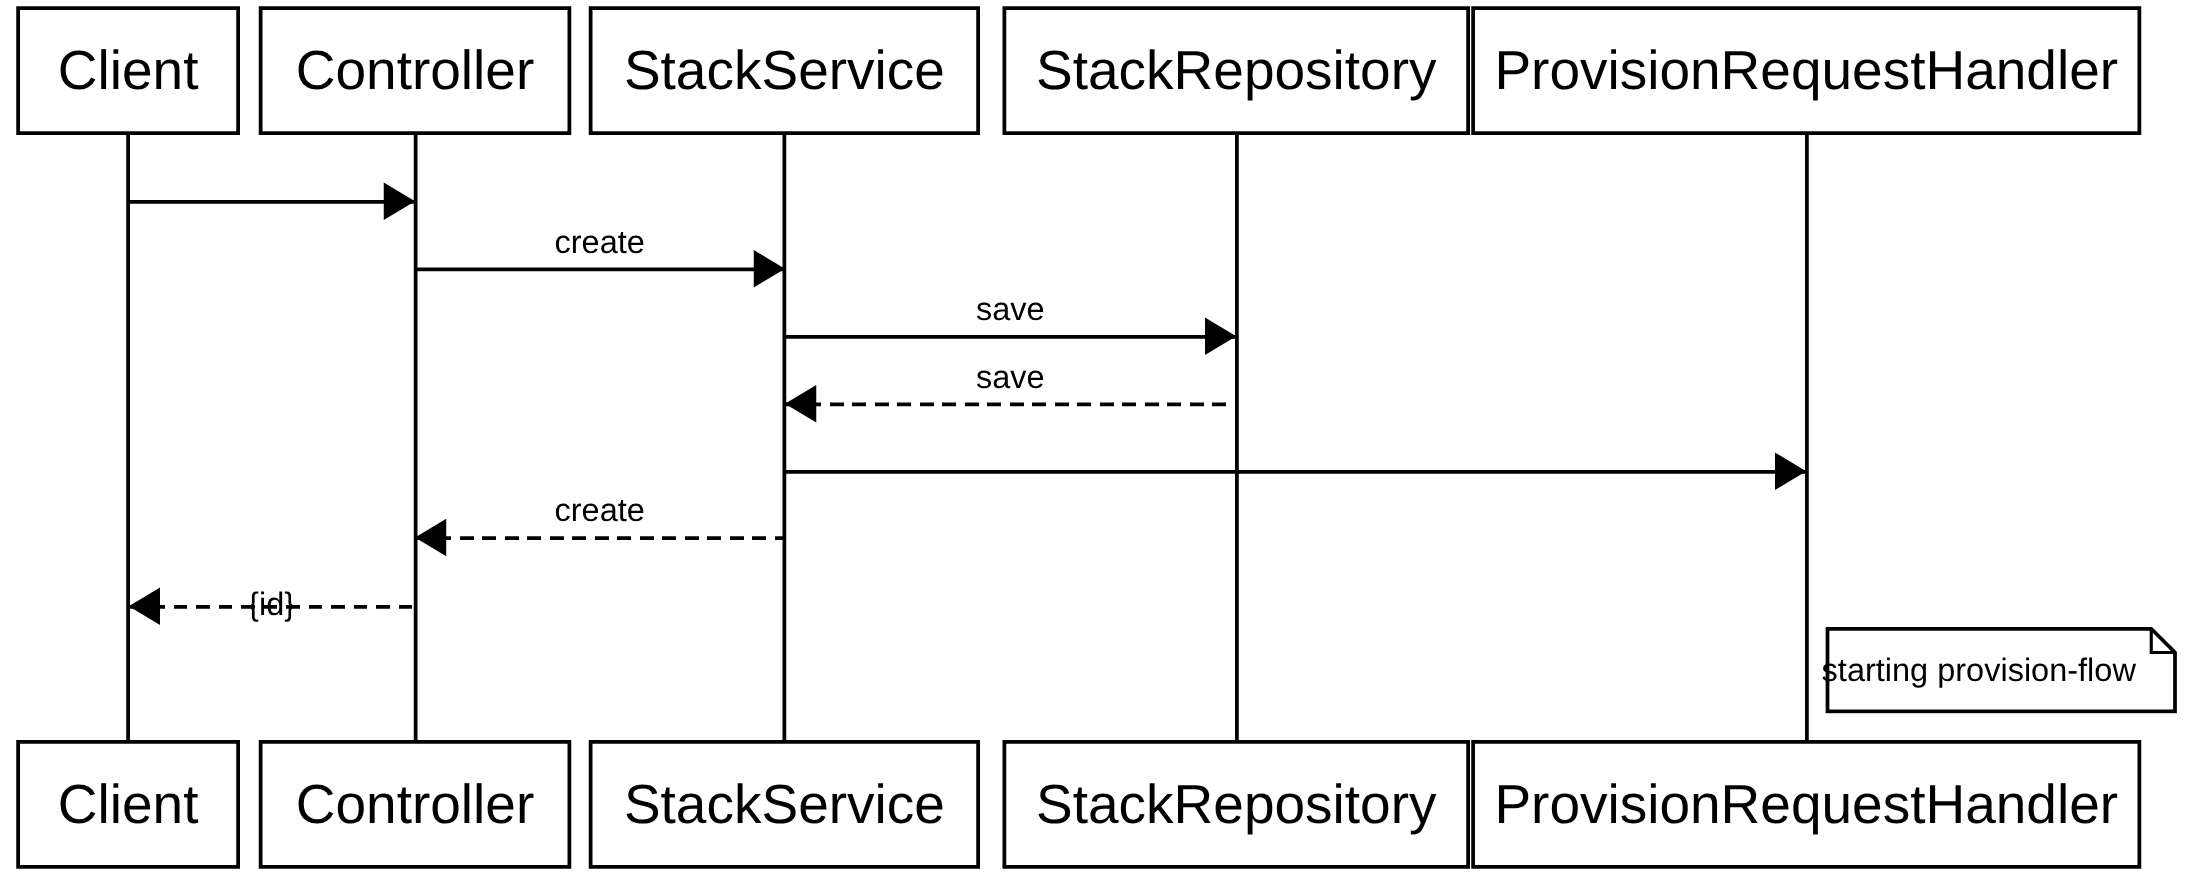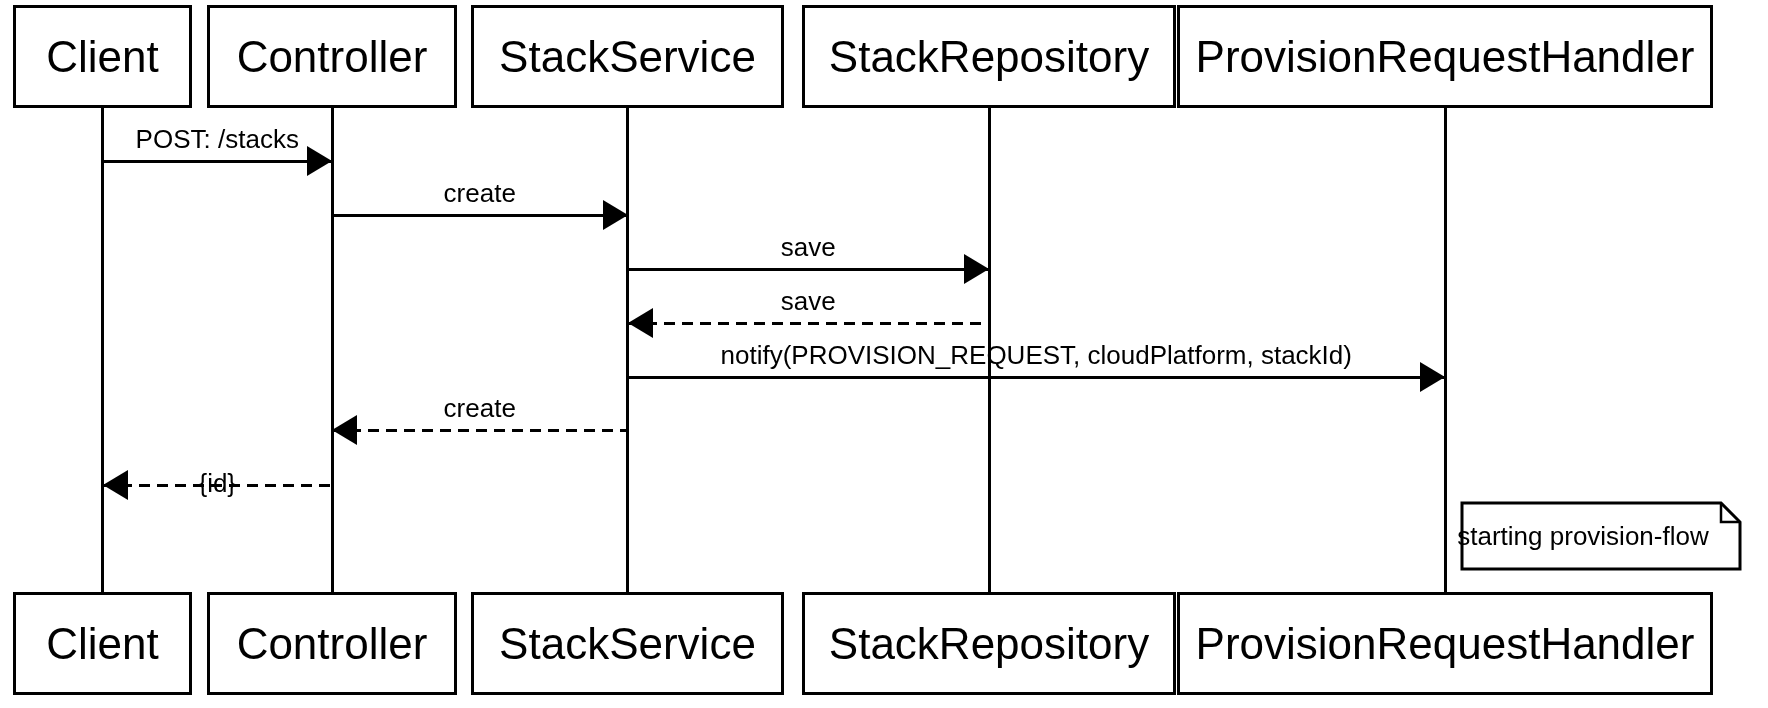--- a/index.html
+++ b/index.html
@@ -111,32 +111,30 @@
     </div>
     <div class="lifeline" style="left: 1443.5px; top: 108px; height: 484px;"></div>
     <div class="pbox" style="left: 1177px; top: 5px; width: 536px; height: 103px;">
       <span>ProvisionRequestHandler</span>
     </div>
     <div class="pbox" style="left: 1177px; top: 592px; width: 536px; height: 103px;">
       <span>ProvisionRequestHandler</span>
     </div>
     <div class="mline solid" style="left: 102.5px; top: 159.5px; width: 229.5px;"></div>
     <div class="arrow right" style="left: 307px; top: 146px;"></div>
-    <div class="mlabel" style="left: 217.25px; top: 155px;">POST: /stacks</div>
     <div class="mline solid" style="left: 332px; top: 213.5px; width: 295.5px;"></div>
     <div class="arrow right" style="left: 602.5px; top: 200px;"></div>
     <div class="mlabel" style="left: 479.75px; top: 209px;">create</div>
     <div class="mline solid" style="left: 627.5px; top: 267.5px; width: 361.5px;"></div>
     <div class="arrow right" style="left: 964px; top: 254px;"></div>
     <div class="mlabel" style="left: 808.25px; top: 263px;">save</div>
     <div class="mline dashed" style="left: 627.5px; top: 321.5px; width: 361.5px;"></div>
     <div class="arrow left" style="left: 627.5px; top: 308px;"></div>
     <div class="mlabel" style="left: 808.25px; top: 317px;">save</div>
     <div class="mline solid" style="left: 627.5px; top: 375.5px; width: 817.5px;"></div>
     <div class="arrow right" style="left: 1420px; top: 362px;"></div>
-    <div class="mlabel" style="left: 1036.25px; top: 371px;">notify(PROVISION_REQUEST, cloudPlatform, stackId)</div>
     <div class="mline dashed" style="left: 332px; top: 428.5px; width: 295.5px;"></div>
     <div class="arrow left" style="left: 332px; top: 415px;"></div>
     <div class="mlabel" style="left: 479.75px; top: 424px;">create</div>
     <div class="mline dashed" style="left: 102.5px; top: 483.5px; width: 229.5px;"></div>
     <div class="arrow left" style="left: 102.5px; top: 470px;"></div>
     <div class="mlabel" style="left: 217.25px; top: 499px;">{id}</div>
   </div>
 
 </body></html>

